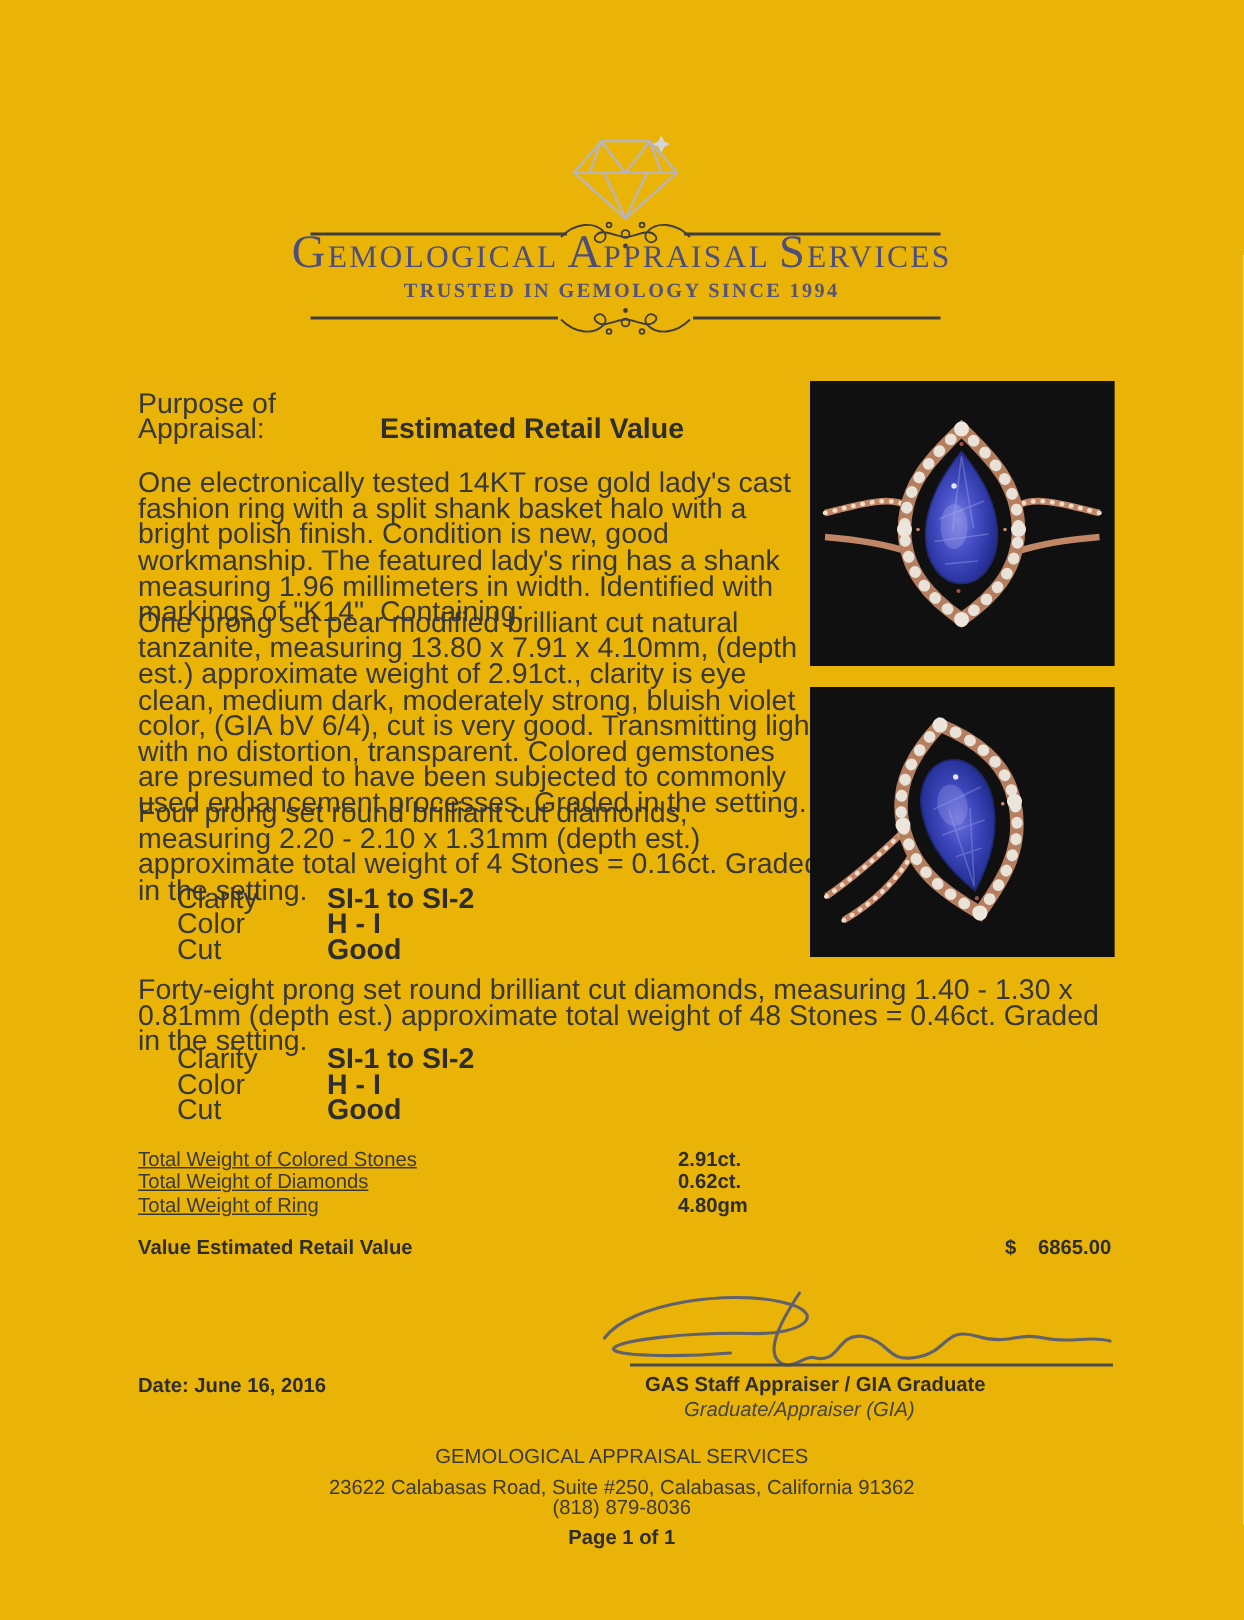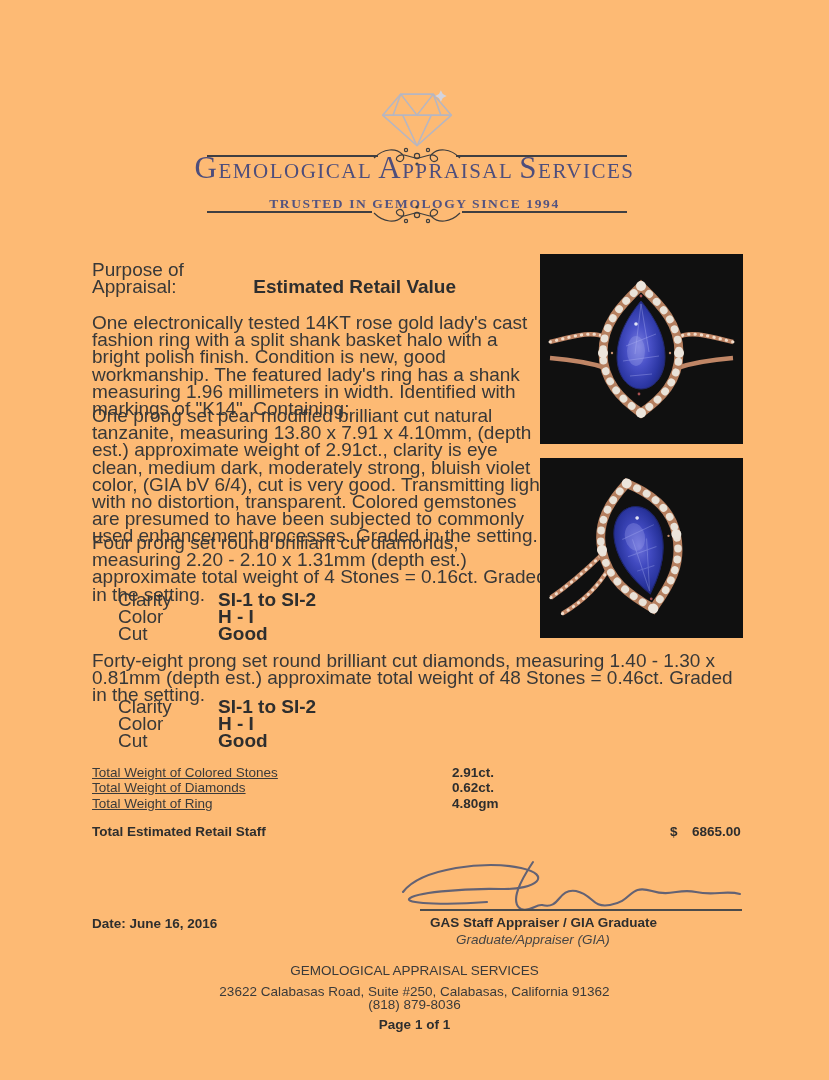--- a/index.html
+++ b/index.html
@@ -1,32 +1,32 @@
 <!DOCTYPE html>
 <html><head>
 <meta charset="utf-8">
 <style>
   html,body{margin:0;padding:0;background:#e8e8e8;}
   .page{
-    position:relative;width:829px;height:1080px;background:#fdba74;
+    position:relative;width:829px;height:1080px;background:#eab308;
     font-family:"Liberation Sans","DejaVu Sans",sans-serif;
     color:#3a3a3a;overflow:hidden;margin:0 auto;
   }
   .abs{position:absolute;}
   
   .logo{left:374px;top:86px;width:86px;height:64px;}
   .rule{height:2px;background:#3f3f42;top:0;}
   .title{
     left:0;width:829px;top:157px;text-align:center;
     font-family:"Liberation Serif","DejaVu Serif",serif;
     color:#4e4e7c;font-size:21px;letter-spacing:1.5px;white-space:nowrap;
   }
   .title .bigcap{font-size:31px;line-height:21px;}
   .tagline{
-    left:0;width:829px;top:196px;text-align:center;
+    left:0;width:829px;top:186px;text-align:center;
     font-family:"Liberation Serif","DejaVu Serif",serif;
     color:#535380;font-size:13.5px;letter-spacing:1.6px;font-weight:bold;
   }
   .ornament{left:372px;width:90px;height:22px;}
   
   .bodytext{font-size:19px;line-height:17.2px;color:#383838;}
   .meta{left:92px;top:261px;width:452px;}
   .meta .lbl{display:inline-block;width:156px;}
   .meta .val{font-weight:bold;color:#2e2e2e;}
   .para{left:92px;}
@@ -124,21 +124,21 @@
     <div><span class="lbl">Color</span><span class="val">H - I</span></div>
     <div><span class="lbl">Cut</span><span class="val">Good</span></div>
   </div>
 
   <div class="abs totals">
     <div class="trow"><span>Total Weight of Colored Stones</span><span class="tval">2.91ct.</span></div>
     <div class="trow"><span>Total Weight of Diamonds</span><span class="tval">0.62ct.</span></div>
     <div class="trow"><span>Total Weight of Ring</span><span class="tval">4.80gm</span></div>
   </div>
   <div class="abs retail">
-    <span>Total Estimated Retail Staff</span>
+    <span>Value Estimated Retail Value</span>
     <span class="cur">$</span>
     <span class="amt">6865.00</span>
   </div>
 
   <svg class="abs photo photo1" viewBox="0 0 203 190">
     <defs>
       <radialGradient id="tz1" cx="45%" cy="52%" r="65%">
         <stop offset="0%" stop-color="#7b7fe0"></stop>
         <stop offset="35%" stop-color="#4a52c8"></stop>
         <stop offset="70%" stop-color="#2c37a4"></stop>

